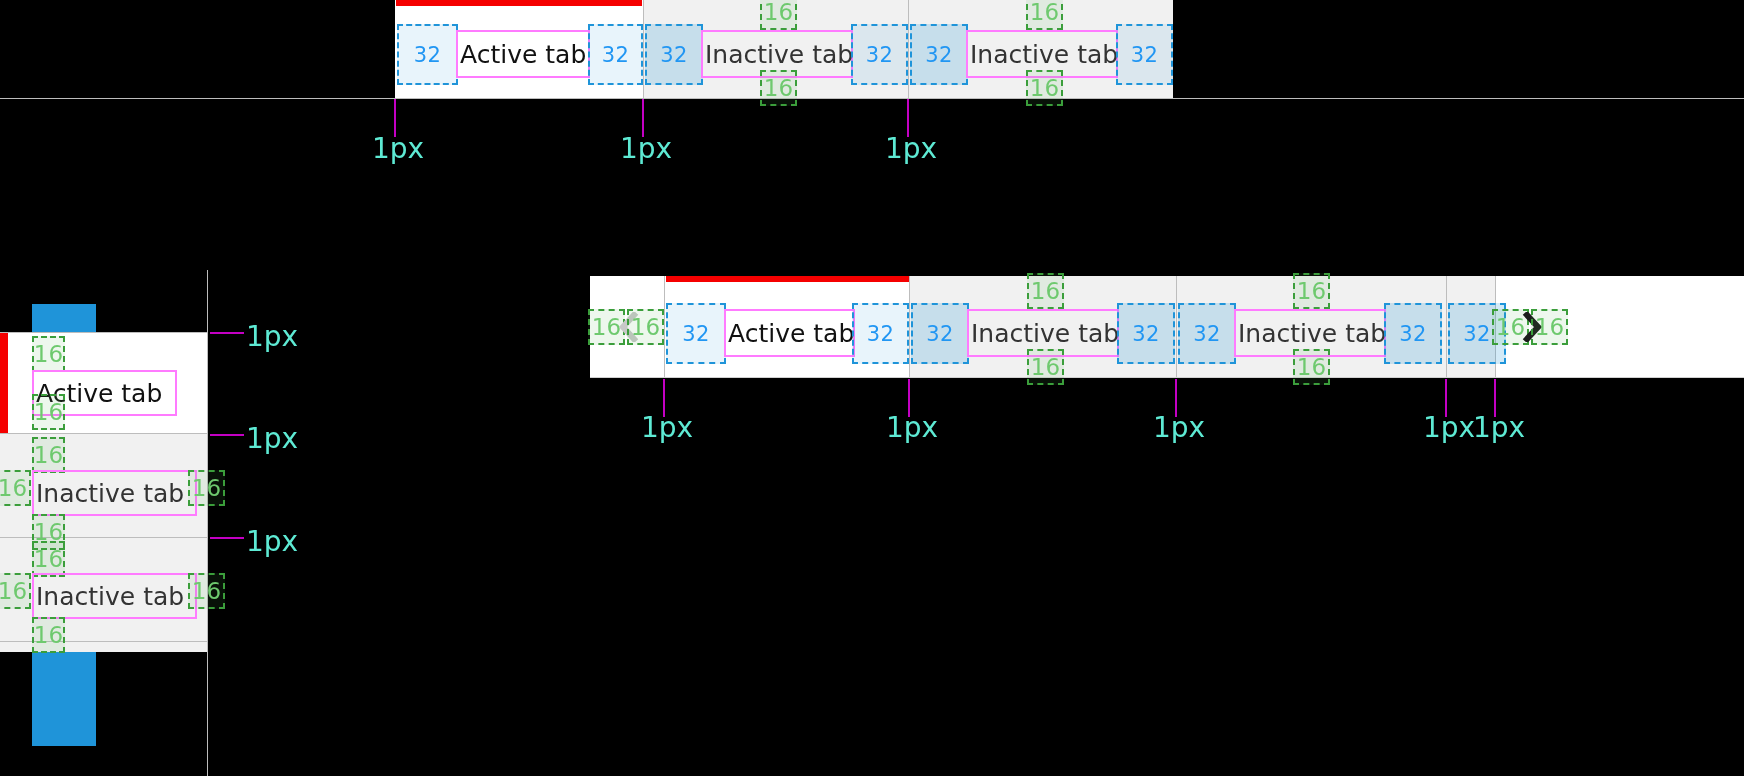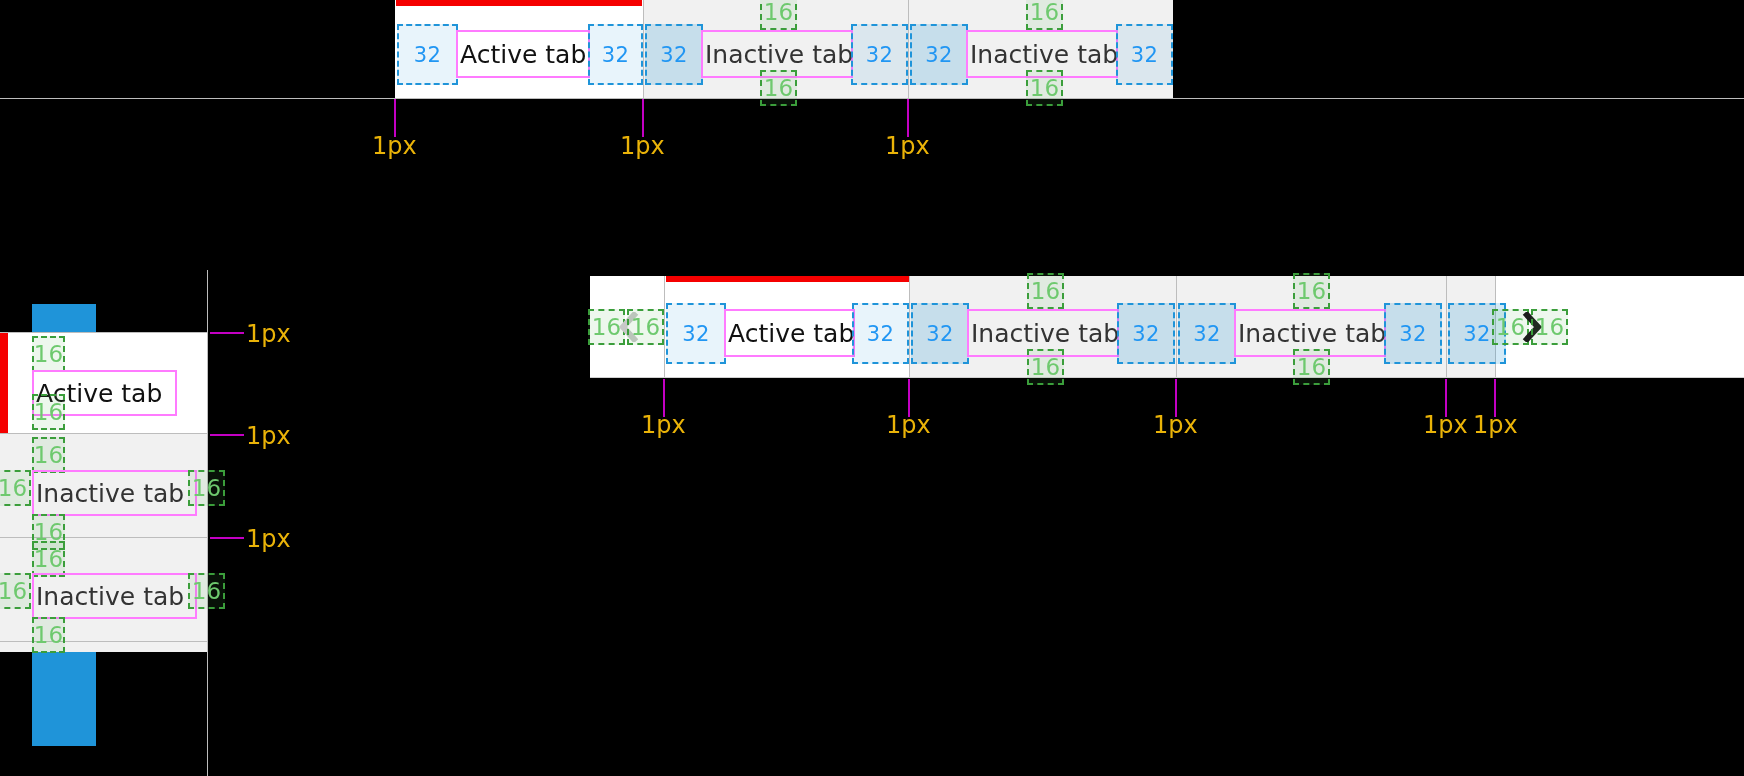--- a/index.html
+++ b/index.html
@@ -27,21 +27,21 @@
      color:#6ec96e;font-size:23px;display:flex;align-items:center;
      justify-content:center;}
   .textbox{position:absolute;box-sizing:border-box;border:2px solid #ff7bff;
      color:#333;font-size:25px;display:flex;align-items:center;
      justify-content:flex-start;white-space:nowrap;}
   .textbox.active{color:#111;}
 
   
   .tick-v{position:absolute;background:#c400c4;width:2px;}
   .tick-h{position:absolute;background:#c400c4;height:2px;}
-  .pxlabel{position:absolute;color:#eab308;font-size:24px;white-space:nowrap;text-align:center;}
+  .pxlabel{position:absolute;color:#5eead4;font-size:28px;white-space:nowrap;text-align:center;}
 
   
   .chev{position:absolute;display:flex;align-items:center;justify-content:center;}
   .chev svg{display:block;}
 </style>
 </head>
 <body>
 
 <div class="abs" style="left:0;top:0;width:1744px;height:160px;">
 

